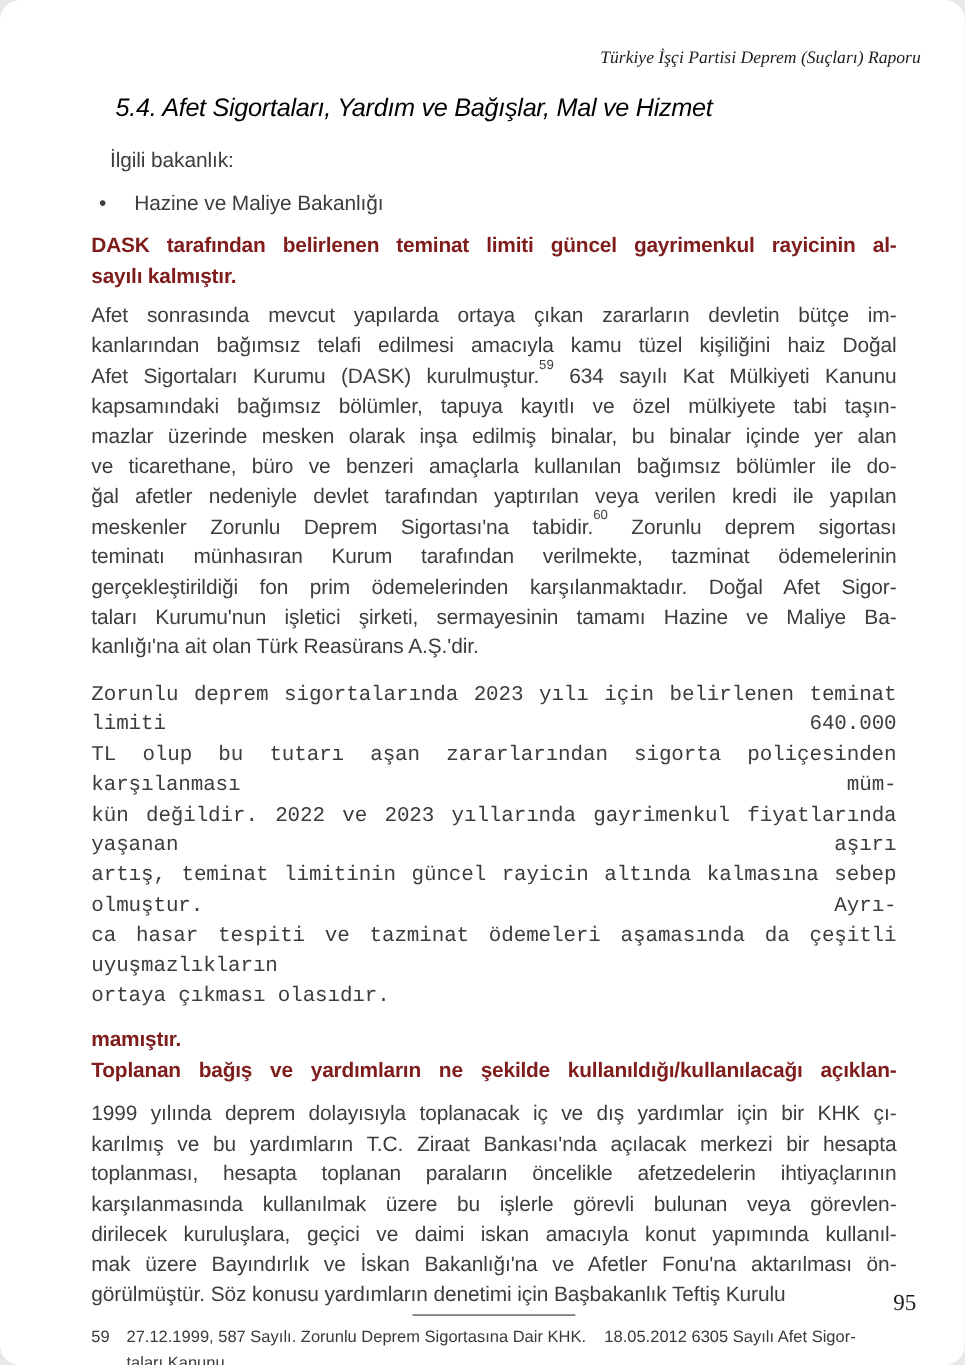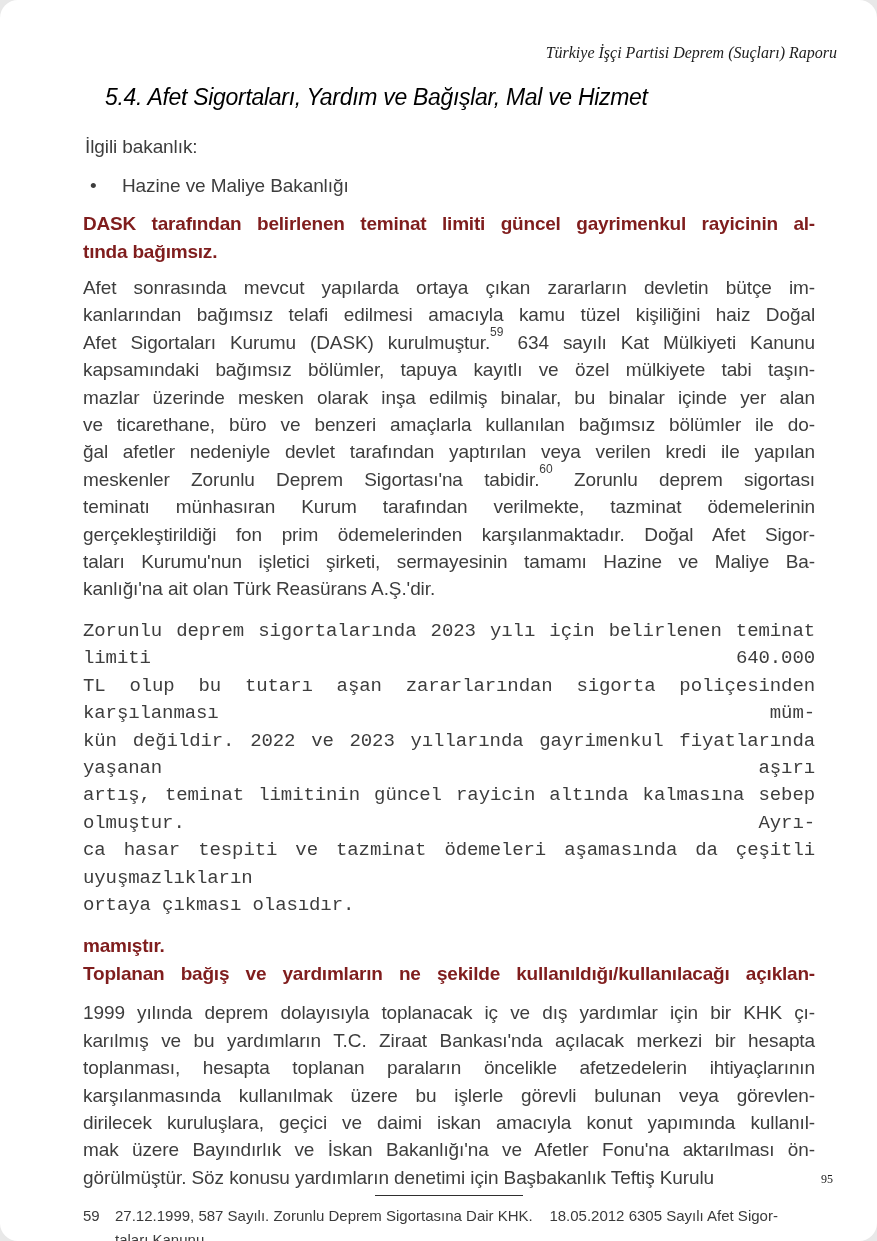--- a/index.html
+++ b/index.html
@@ -34,21 +34,21 @@
     padding: 0;
     font-style: italic;
     font-weight: 400;
     font-size: 23px;
     line-height: 27px;
     color: #000000;
     letter-spacing: -0.3px;
   }
   .section-title .title-line { display: block; white-space: nowrap; }
   .intro-label {
-    margin: 22px 0 0 2px;
+    margin: 22px 0 0 17px;
     font-size: 19px;
     line-height: 27px;
     color: #3d3d3d;
     letter-spacing: -0.1px;
   }
   .bullet-list { list-style: none; margin: 12px 0 0 0; padding: 0; }
   .bullet-list li {
     display: flex;
     font-size: 19px;
     line-height: 27px;
@@ -94,21 +94,21 @@
   .footnote { display: flex; font-size: 15px; line-height: 24px; color: #3a3a3a; }
   .footnote + .footnote { margin-top: 9px; }
   .footnote .fn-num { width: 32px; flex: 0 0 auto; }
   .footnote .fn-text { flex: 1 1 auto; }
   .footnote .fn-line { white-space: pre-wrap; }
   .page-number {
     position: absolute;
     top: 1172px;
     right: 44px;
     font-family: "Liberation Serif", serif;
-    font-size: 12px;
+    font-size: 21px;
     color: #1c1c1c;
   }
 </style>
 </head>
 <body>
 
 <div class="page">
 
   <div class="running-header">Türkiye İşçi Partisi Deprem (Suçları) Raporu</div>
 
@@ -123,21 +123,21 @@
     <ul class="bullet-list" id="bullet-list">
         <li>
           <span class="bullet-marker">•</span>
           <span>Hazine ve Maliye Bakanlığı</span>
         </li>
       </ul>
 
     <div id="blocks">
         <div class="blk blk-bold blk-bold1">
           <div class="line">DASK tarafından belirlenen teminat limiti güncel gayrimenkul rayicinin al-</div>
-          <div class="line last">tında bağımsız.</div>
+          <div class="line last">sayılı kalmıştır.</div>
         </div>
         <div class="blk blk-body blk-body1">
           <div class="line">Afet sonrasında mevcut yapılarda ortaya çıkan zararların devletin bütçe im-</div>
           <div class="line">kanlarından bağımsız telafi edilmesi amacıyla kamu tüzel kişiliğini haiz Doğal</div>
           <div class="line">Afet Sigortaları Kurumu (DASK) kurulmuştur.<sup class="fnref">59</sup> 634 sayılı Kat Mülkiyeti Kanunu</div>
           <div class="line">kapsamındaki bağımsız bölümler, tapuya kayıtlı ve özel mülkiyete tabi taşın-</div>
           <div class="line">mazlar üzerinde mesken olarak inşa edilmiş binalar, bu binalar içinde yer alan</div>
           <div class="line">ve ticarethane, büro ve benzeri amaçlarla kullanılan bağımsız bölümler ile do-</div>
           <div class="line">ğal afetler nedeniyle devlet tarafından yaptırılan veya verilen kredi ile yapılan</div>
           <div class="line">meskenler Zorunlu Deprem Sigortası'na tabidir.<sup class="fnref">60</sup> Zorunlu deprem sigortası</div>

